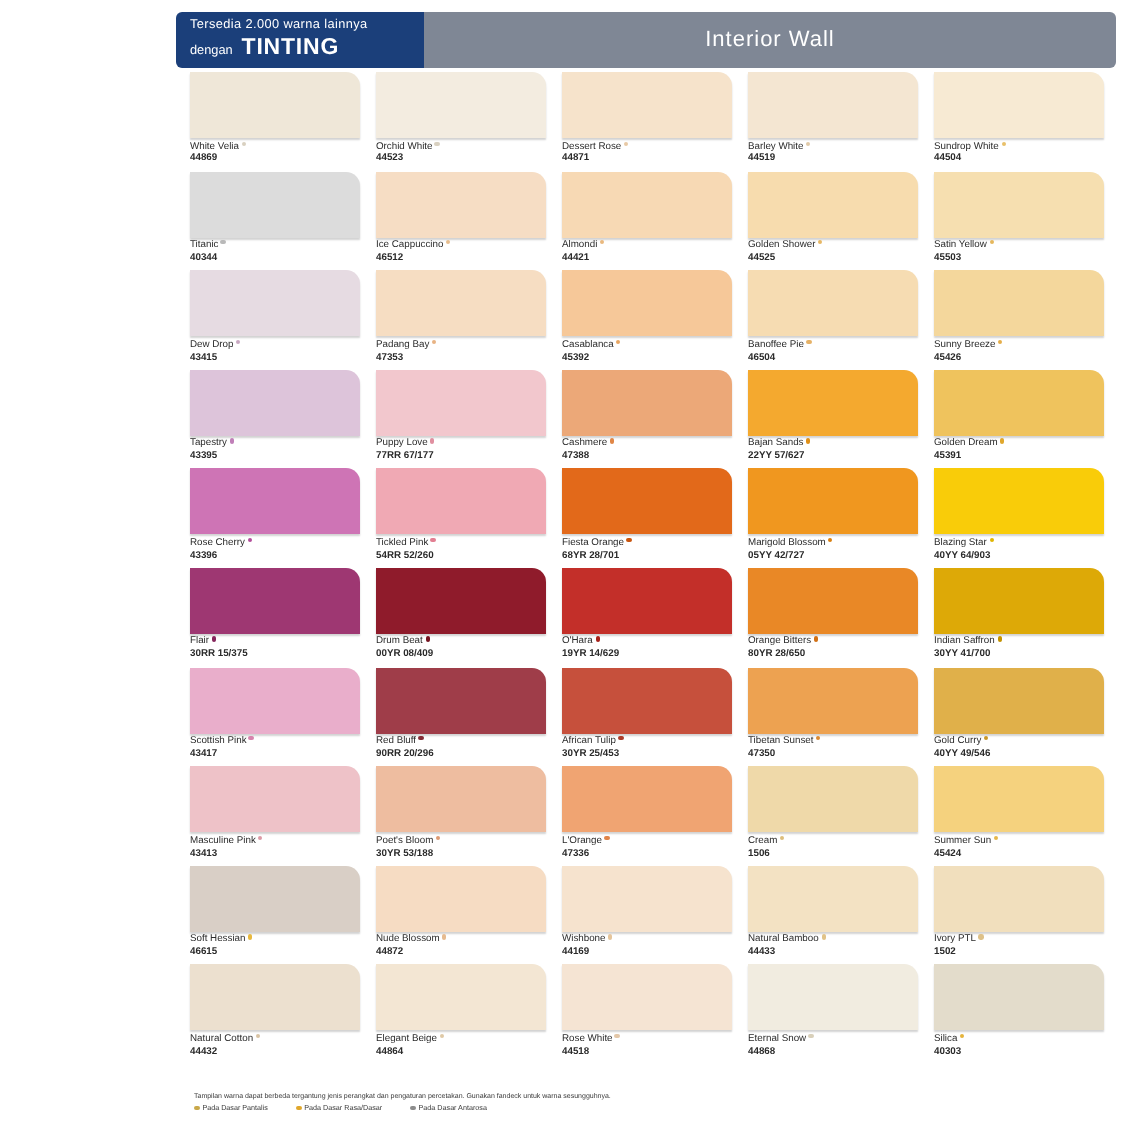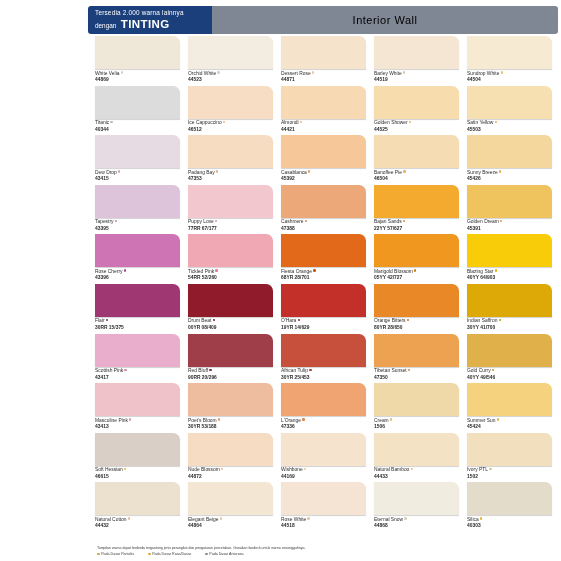--- a/index.html
+++ b/index.html
@@ -44,21 +44,21 @@
   }
   .hl-dengan{ font-size:6.4px; }
   .hl-tinting{
     font-size:11.5px;
     font-weight:bold;
     letter-spacing:.4px;
   }
   .header-right{
     flex:1;
     background:#7f8795;
-    color:#000000;
+    color:#ffffff;
     display:flex;
     align-items:center;
     justify-content:center;
     border-top-right-radius:3px;
     border-bottom-right-radius:3px;
   }
   .header-right span{
     font-size:11px;
     letter-spacing:.5px;
   }

